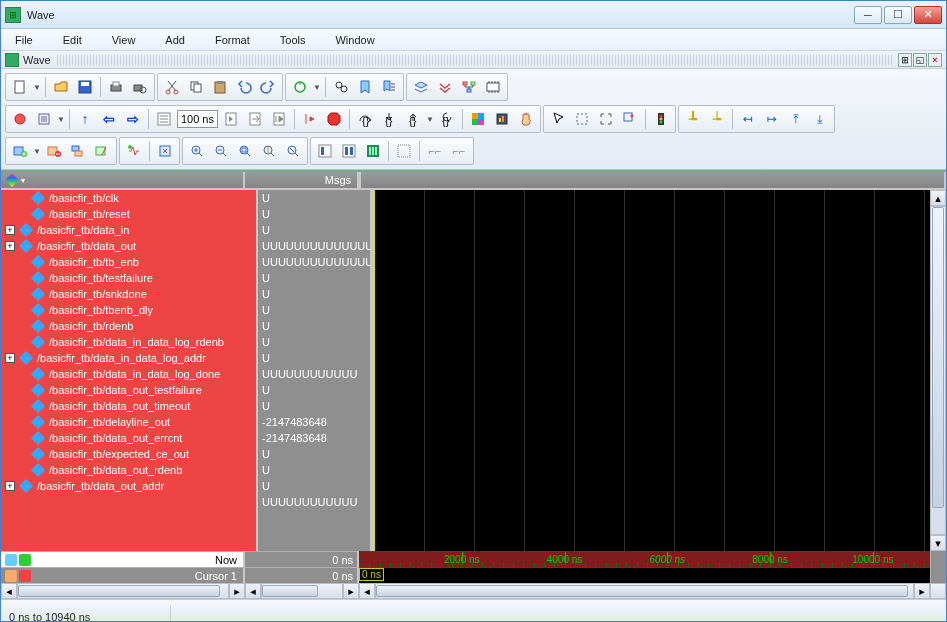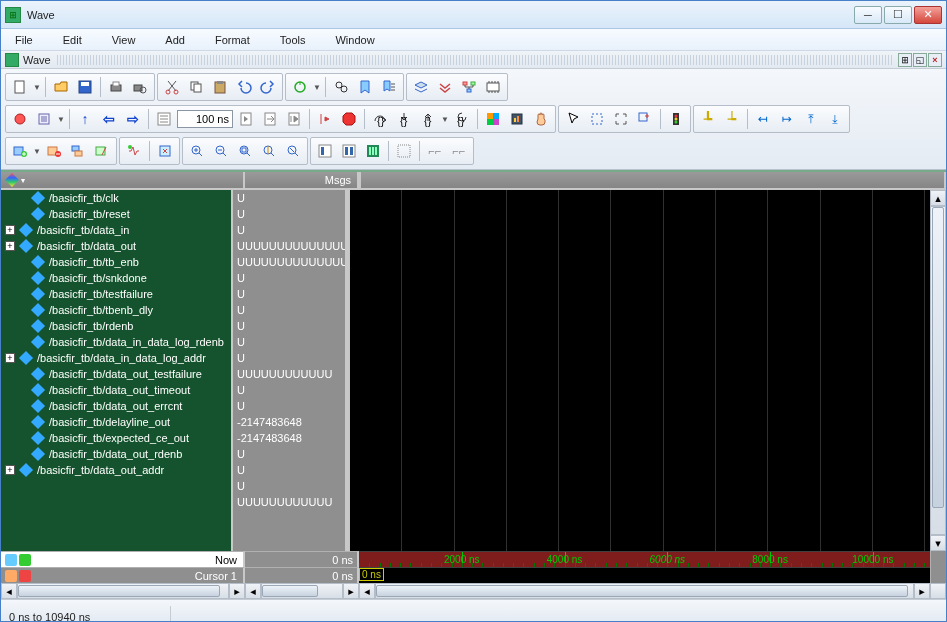--- a/index.html
+++ b/index.html
@@ -18,33 +18,33 @@
 .subtitle .stripes { flex:1; height:10px; background: repeating-linear-gradient(90deg,#c8d2de 0 1px, transparent 1px 3px); }
 .docbtns { display:flex; gap:1px; margin-left:4px; }
 .docbtn { width:14px; height:14px; border:1px solid #8a9; background:#e8eef6; display:flex; align-items:center; justify-content:center; font-size:9px; cursor:pointer; }
 .docbtn.close { color:#b22; font-weight:bold; }
 .toolbars { background: linear-gradient(#f4f7fb,#e4ebf3); border-bottom: 1px solid #b8c2cf; padding: 2px 4px; }
 .tbrow { display: flex; align-items: center; gap: 2px; padding: 2px 0; }
 .tbgroup { display: flex; align-items: center; border: 1px solid #b4bdc8; background: linear-gradient(#fbfcfe,#e7edf4); padding: 2px 3px; gap: 2px; border-radius:2px; }
 .tbtn { width: 22px; height: 22px; display: flex; align-items: center; justify-content: center; cursor: pointer; border-radius:2px; }
 .tbtn svg { width: 16px; height: 16px; }
 .tsep { width:1px; height:20px; background:#b4bdc8; margin:0 2px; }
-.tinput { width: 56px; height: 18px; border:1px solid #8a96a4; background:#fff; font-size:11px; padding:0 3px; text-align:right; }
+.tinput { width: 41px; height: 18px; border:1px solid #8a96a4; background:#fff; font-size:11px; padding:0 3px; text-align:right; }
 .arrow { font-size:14px; font-weight:bold; }
 .wavearea { flex:1; display:flex; flex-direction:column; border-top:2px solid #7a8; overflow:hidden; background:#8f8f8f; }
 .wavehead { height: 18px; display:flex; background:#8f8f8f; }
 .wavehead .colh { display:flex; align-items:center; border-right:2px solid #c8c8c8; border-bottom:2px solid #c8c8c8; color:#fff; background:linear-gradient(#9a9a9a,#858585); }
 .wavehead .left { width: 244px; padding-left:4px; }
 .wavehead .left .diamond { width:14px; height:14px; position:relative; margin-right:2px;}
 .wavehead .left .diamond::before{content:"";position:absolute;inset:0;background:linear-gradient(135deg,#f55,#36f,#3c6,#fd3);transform:rotate(45deg) scale(.7);}
 .wavehead .left .dd { font-size:8px; color:#fff; }
 .wavehead .mid { width: 114px; justify-content:flex-end; padding-right:6px; }
 .wavehead .right { flex:1; border-left:2px solid #c8c8c8; }
 .wavebody { flex:1; display:flex; overflow:hidden; }
-.sigpane { width: 232px; background:#14532d; overflow:hidden; border-right:2px solid #c8c8c8; }
+.sigpane { width: 257px; background:#ef4444; overflow:hidden; border-right:2px solid #c8c8c8; }
 .valpane { width: 114px; background:#8f8f8f; overflow:hidden; border-right:2px solid #c8c8c8; }
 .waveview { flex:1; background:#000; position:relative; overflow:hidden; border-left:2px solid #c8c8c8; }
 .gridv { position:absolute; top:0; bottom:0; width:1px; background:#303030; }
 .yedge { position:absolute; left:0; top:0; bottom:0; width:1px; background:#dd0; }
 .sigrow { height: 16px; display:flex; align-items:center; padding-left:4px; color:#fff; white-space:nowrap; overflow:hidden; }
 .expbox { width:10px; height:10px; border:1px solid #555; background:#fff; color:#000; font-size:9px; line-height:8px; text-align:center; margin-right:4px; cursor:pointer; }
 .noexp { width:10px; margin-right:4px; }
 .diam { width:10px; height:10px; background:#3af; transform:rotate(45deg); margin:0 6px 0 2px; }
 .valrow { height:16px; display:flex; align-items:center; padding-left:4px; color:#fff; white-space:nowrap; overflow:hidden; }
 .wavefoot { background:#8f8f8f; }
@@ -558,32 +558,32 @@
         <div class="sigrow">
           <div class="noexp"></div>
           <div style="width: 12px;"></div>
           <div class="diam"></div>
           <span>/basicfir_tb/tb_enb</span>
         </div>
         <div class="sigrow">
           <div class="noexp"></div>
           <div style="width: 12px;"></div>
           <div class="diam"></div>
+          <span>/basicfir_tb/testfailure</span>
+        </div>
+        <div class="sigrow">
+          <div class="noexp"></div>
+          <div style="width: 12px;"></div>
+          <div class="diam"></div>
           <span>/basicfir_tb/snkdone</span>
         </div>
         <div class="sigrow">
           <div class="noexp"></div>
           <div style="width: 12px;"></div>
           <div class="diam"></div>
-          <span>/basicfir_tb/testfailure</span>
-        </div>
-        <div class="sigrow">
-          <div class="noexp"></div>
-          <div style="width: 12px;"></div>
-          <div class="diam"></div>
           <span>/basicfir_tb/tbenb_dly</span>
         </div>
         <div class="sigrow">
           <div class="noexp"></div>
           <div style="width: 12px;"></div>
           <div class="diam"></div>
           <span>/basicfir_tb/rdenb</span>
         </div>
         <div class="sigrow">
           <div class="noexp"></div>
@@ -593,39 +593,45 @@
         </div>
         <div class="sigrow">
           <div class="expbox">+</div>
           <div class="diam"></div>
           <span>/basicfir_tb/data_in_data_log_addr</span>
         </div>
         <div class="sigrow">
           <div class="noexp"></div>
           <div style="width: 12px;"></div>
           <div class="diam"></div>
+          <span>/basicfir_tb/data_in_data_log_done</span>
+        </div>
+        <div class="sigrow">
+          <div class="noexp"></div>
+          <div style="width: 12px;"></div>
+          <div class="diam"></div>
           <span>/basicfir_tb/data_out_testfailure</span>
         </div>
         <div class="sigrow">
           <div class="noexp"></div>
           <div style="width: 12px;"></div>
           <div class="diam"></div>
           <span>/basicfir_tb/data_out_timeout</span>
         </div>
         <div class="sigrow">
           <div class="noexp"></div>
           <div style="width: 12px;"></div>
           <div class="diam"></div>
+          <span>/basicfir_tb/delayline_out</span>
+        </div>
+        <div class="sigrow">
+          <div class="noexp"></div>
+          <div style="width: 12px;"></div>
+          <div class="diam"></div>
           <span>/basicfir_tb/data_out_errcnt</span>
-        </div>
-        <div class="sigrow">
-          <div class="noexp"></div>
-          <div style="width: 12px;"></div>
-          <div class="diam"></div>
-          <span>/basicfir_tb/delayline_out</span>
         </div>
         <div class="sigrow">
           <div class="noexp"></div>
           <div style="width: 12px;"></div>
           <div class="diam"></div>
           <span>/basicfir_tb/expected_ce_out</span>
         </div>
         <div class="sigrow">
           <div class="noexp"></div>
           <div style="width: 12px;"></div>

